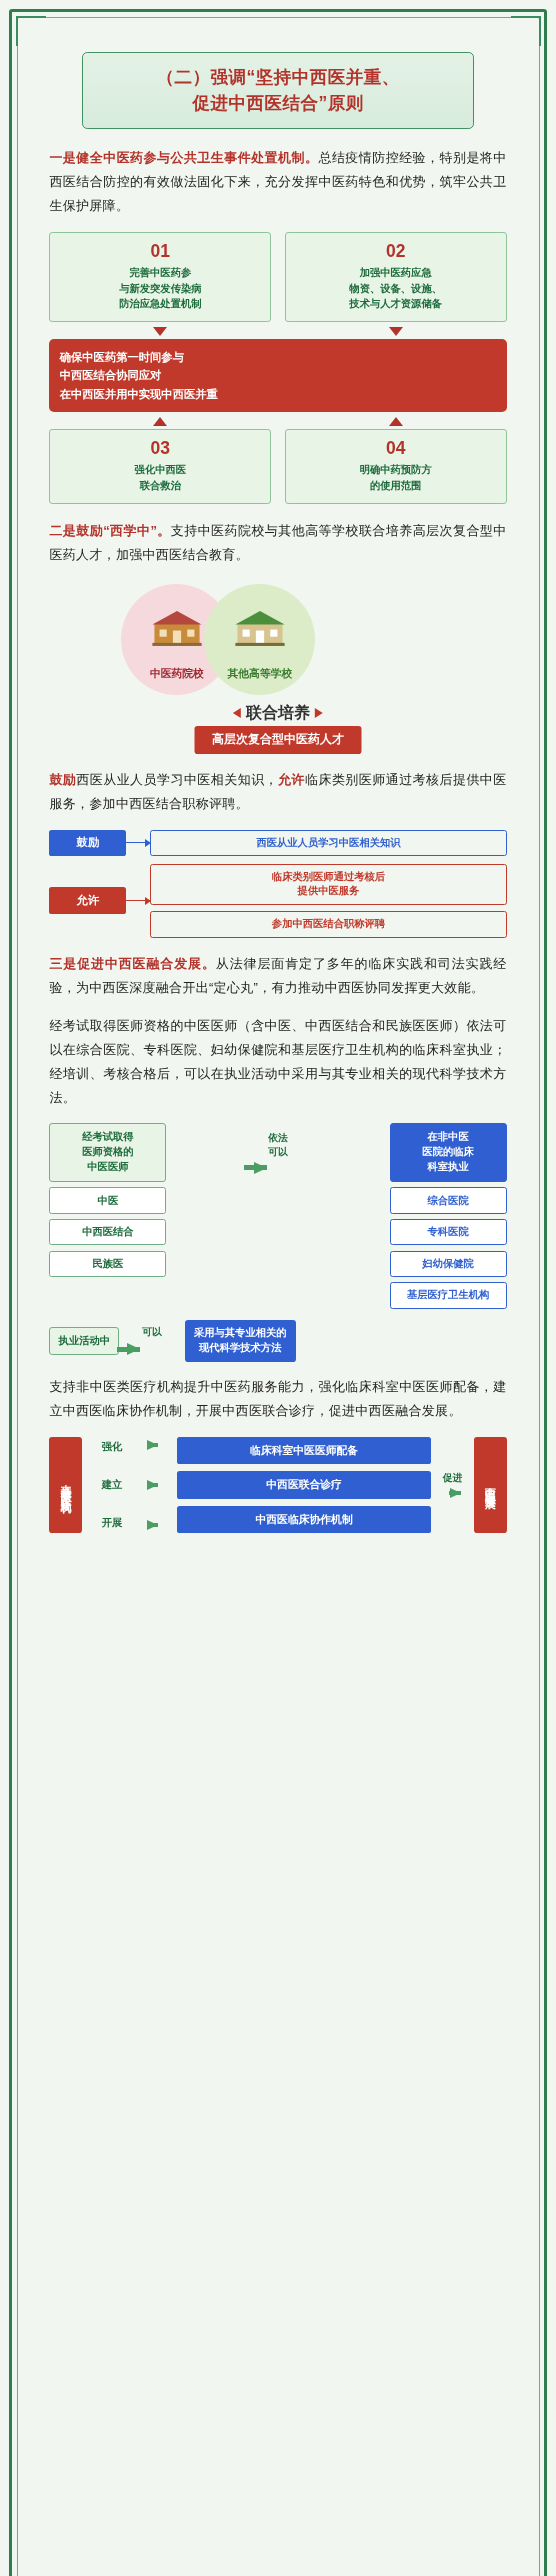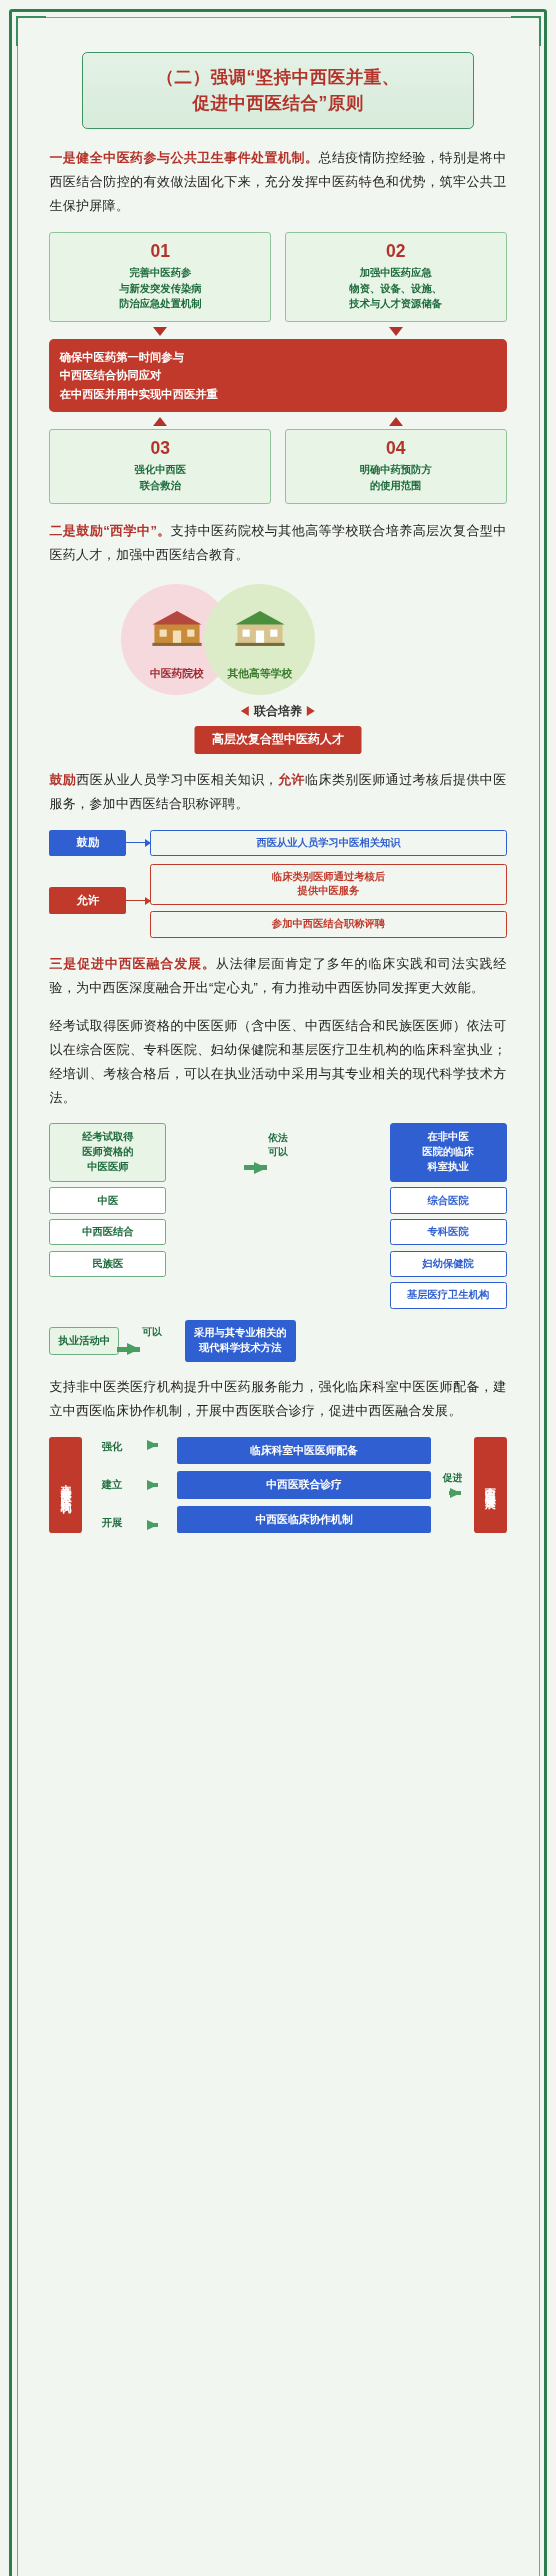--- a/index.html
+++ b/index.html
@@ -175,21 +175,21 @@
   .d2-join{
     position:absolute;
     left:50%;
     top:122px;
     transform:translateX(-50%);
     display:flex;
     align-items:center;
     gap:5.2px;
   }
   .d2-join .lbl{
-    font-size:12px;color:#333;font-weight:bold;
+    font-size:16px;color:#333;font-weight:bold;
   }
   .d2-bar{
     position:absolute;
     left:50%;
     top:145px;
     transform:translateX(-50%);
     background:#c0392b;
     color:#fff;
     font-size:12px;
     font-weight:bold;

